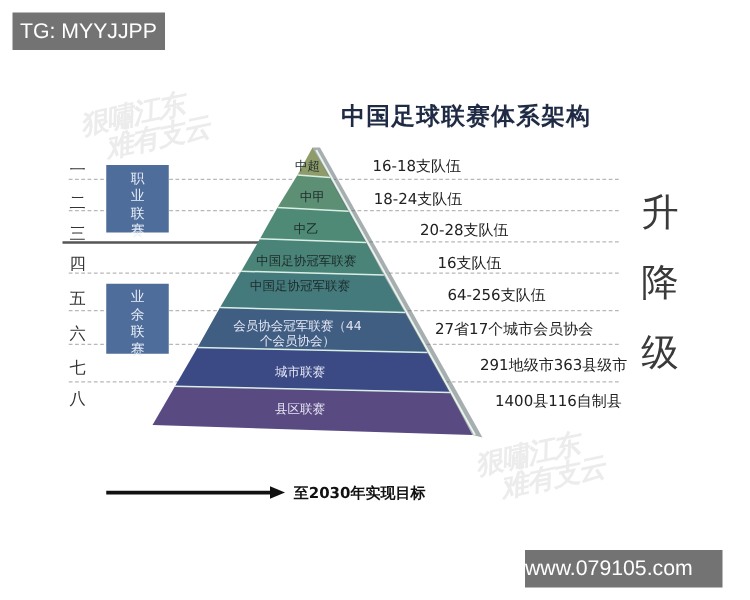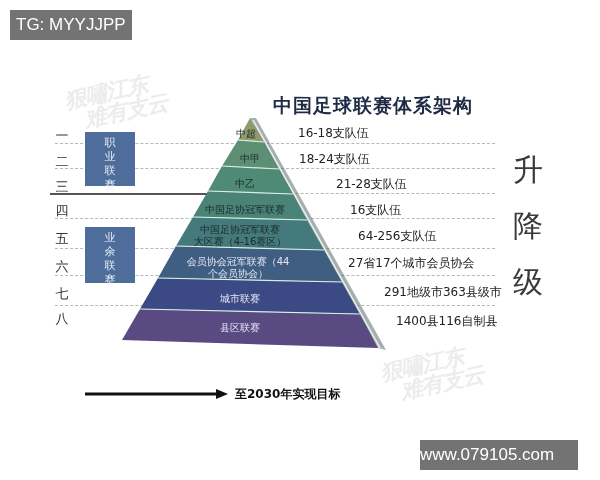--- a/index.html
+++ b/index.html
@@ -25,21 +25,21 @@
 
 <div class="abs watermark" style="left:66px;top:80px;">
   <div>狠嘯江东</div>
   <div style="margin-left:16px">难有支云</div>
 </div>
 <div class="abs watermark" style="left:382px;top:352px;">
   <div>狠嘯江东</div>
   <div style="margin-left:16px">难有支云</div>
 </div>
 
-<div class="abs title" style="left:273px;top:93px;">中国足球联赛体系架构</div>
+<div class="abs title" style="left:273px;top:80px;">中国足球联赛体系架构</div>
 
 <div class="abs dash" style="left:55px;top:143px;width:440px;"></div>
 <div class="abs dash" style="left:55px;top:168px;width:440px;"></div>
 <div class="abs solid" style="left:50px;top:193px;width:190px;"></div>
 <div class="abs dash" style="left:240px;top:193px;width:255px;"></div>
 <div class="abs dash" style="left:55px;top:218px;width:440px;"></div>
 <div class="abs dash" style="left:55px;top:248px;width:440px;"></div>
 <div class="abs dash" style="left:55px;top:275px;width:440px;"></div>
 <div class="abs dash" style="left:55px;top:305px;width:440px;"></div>
 
@@ -86,32 +86,31 @@
   <line x1="85" y1="394" x2="218" y2="394" stroke="#111" stroke-width="3"></line>
   <polygon points="216,389 228,394 216,399" fill="#111"></polygon>
 </svg>
 
 <div class="abs tier-label" style="left:226px;top:128px;width:40px;">中超</div>
 <div class="abs tier-label" style="left:230px;top:153px;width:40px;">中甲</div>
 <div class="abs tier-label" style="left:225px;top:178px;width:40px;">中乙</div>
 <div class="abs tier-label" style="left:195px;top:204px;width:100px;">中国足协冠军联赛</div>
 <div class="abs tier-label" style="left:180px;top:224px;width:120px;">
   <div>中国足协冠军联赛</div>
-  <div>大区赛（4-16赛区）</div>
 </div>
 <div class="abs tier-label light" style="left:168px;top:256px;width:140px;">
   <div>会员协会冠军联赛（44</div>
   <div>个会员协会）</div>
 </div>
 <div class="abs tier-label light" style="left:210px;top:293px;width:60px;">城市联赛</div>
 <div class="abs tier-label light" style="left:210px;top:322px;width:60px;">县区联赛</div>
 
 <div class="abs count" style="left:298px;top:125px;">16-18支队伍</div>
 <div class="abs count" style="left:299px;top:151px;">18-24支队伍</div>
-<div class="abs count" style="left:336px;top:176px;">21-28支队伍</div>
+<div class="abs count" style="left:336px;top:176px;">20-28支队伍</div>
 <div class="abs count" style="left:350px;top:202px;">16支队伍</div>
 <div class="abs count" style="left:358px;top:228px;">64-256支队伍</div>
 <div class="abs count" style="left:348px;top:255px;">27省17个城市会员协会</div>
 <div class="abs count" style="left:384px;top:284px;">291地级市363县级市</div>
 <div class="abs count" style="left:396px;top:313px;">1400县116自制县</div>
 
 <div class="abs big" style="left:513px;top:150px;">升</div>
 <div class="abs big" style="left:513px;top:206px;">降</div>
 <div class="abs big" style="left:513px;top:262px;">级</div>
 

